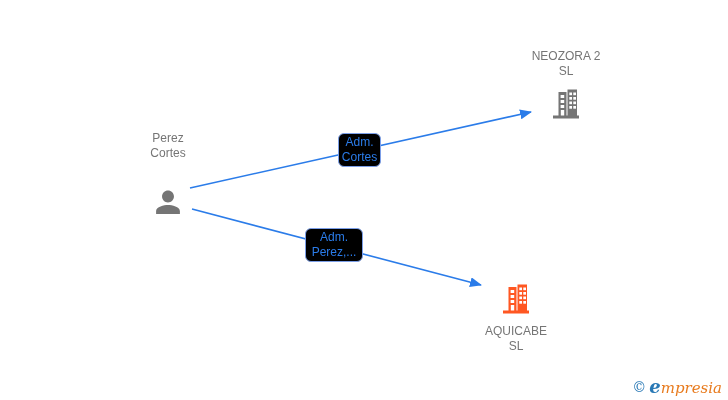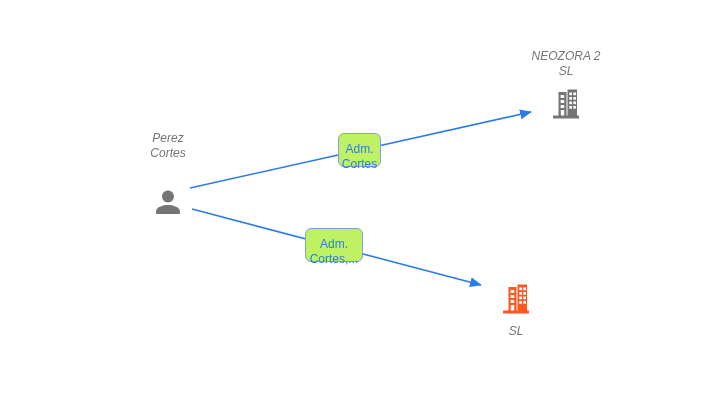--- a/index.html
+++ b/index.html
@@ -15,41 +15,40 @@
     position: absolute;
     left: 0; top: 0;
     width: 728px; height: 400px;
   }
   .node-label {
     position: absolute;
     text-align: center;
     color: #757575;
     font-size: 12px;
     line-height: 15px;
-    font-style: italic;
   }
   .node-label div { white-space: nowrap; }
   .node-icon {
     position: absolute;
     width: 34px; height: 34px;
     cursor: pointer;
   }
   .node-icon svg { display: block; width: 34px; height: 34px; }
   .edge-label {
     position: absolute;
     box-sizing: border-box;
     height: 34px;
-    background: #bef264;
+    background: #000000;
     border: 1px solid #7C9FE8;
     border-radius: 6px;
     color: #2B7CE9;
     font-size: 12px;
     line-height: 15px;
     text-align: center;
-    padding-top: 8px;
+    padding-top: 1px;
   }
   .edge-label div { white-space: nowrap; }
   .logo {
     position: absolute;
     right: 6px;
     top: 376px;
     font-family: "DejaVu Serif", serif;
     font-style: italic;
     white-space: nowrap;
     cursor: pointer;
@@ -128,26 +127,30 @@
         <rect x="20.3" y="11" width="2.7" height="2.7"></rect>
         <rect x="24.3" y="11" width="2.7" height="2.7"></rect>
         <rect x="20.3" y="15.5" width="2.7" height="2.7"></rect>
         <rect x="24.3" y="15.5" width="2.7" height="2.7"></rect>
         <rect x="20.3" y="20" width="2.7" height="2.7"></rect>
         <rect x="24.3" y="20" width="2.7" height="2.7"></rect>
       </g>
     </svg>
   </div>
   <div class="node-label" style="left:456px; top:324px; width:120px;">
+    <div>AQUICABE</div>
     <div>SL</div>
   </div>
 
   <div class="edge-label" style="left:338px; top:133px; width:43px;">
     <div>Adm.</div>
     <div>Cortes</div>
   </div>
   <div class="edge-label" style="left:305px; top:228px; width:58px;">
     <div>Adm.</div>
-    <div>Cortes,...</div>
+    <div>Perez,...</div>
   </div>
 
+  <div class="logo">
+    <span class="copy">©</span><span class="e">e</span><span class="rest">mpresia</span>
+  </div>
 
 </div>
 
 </body></html>

